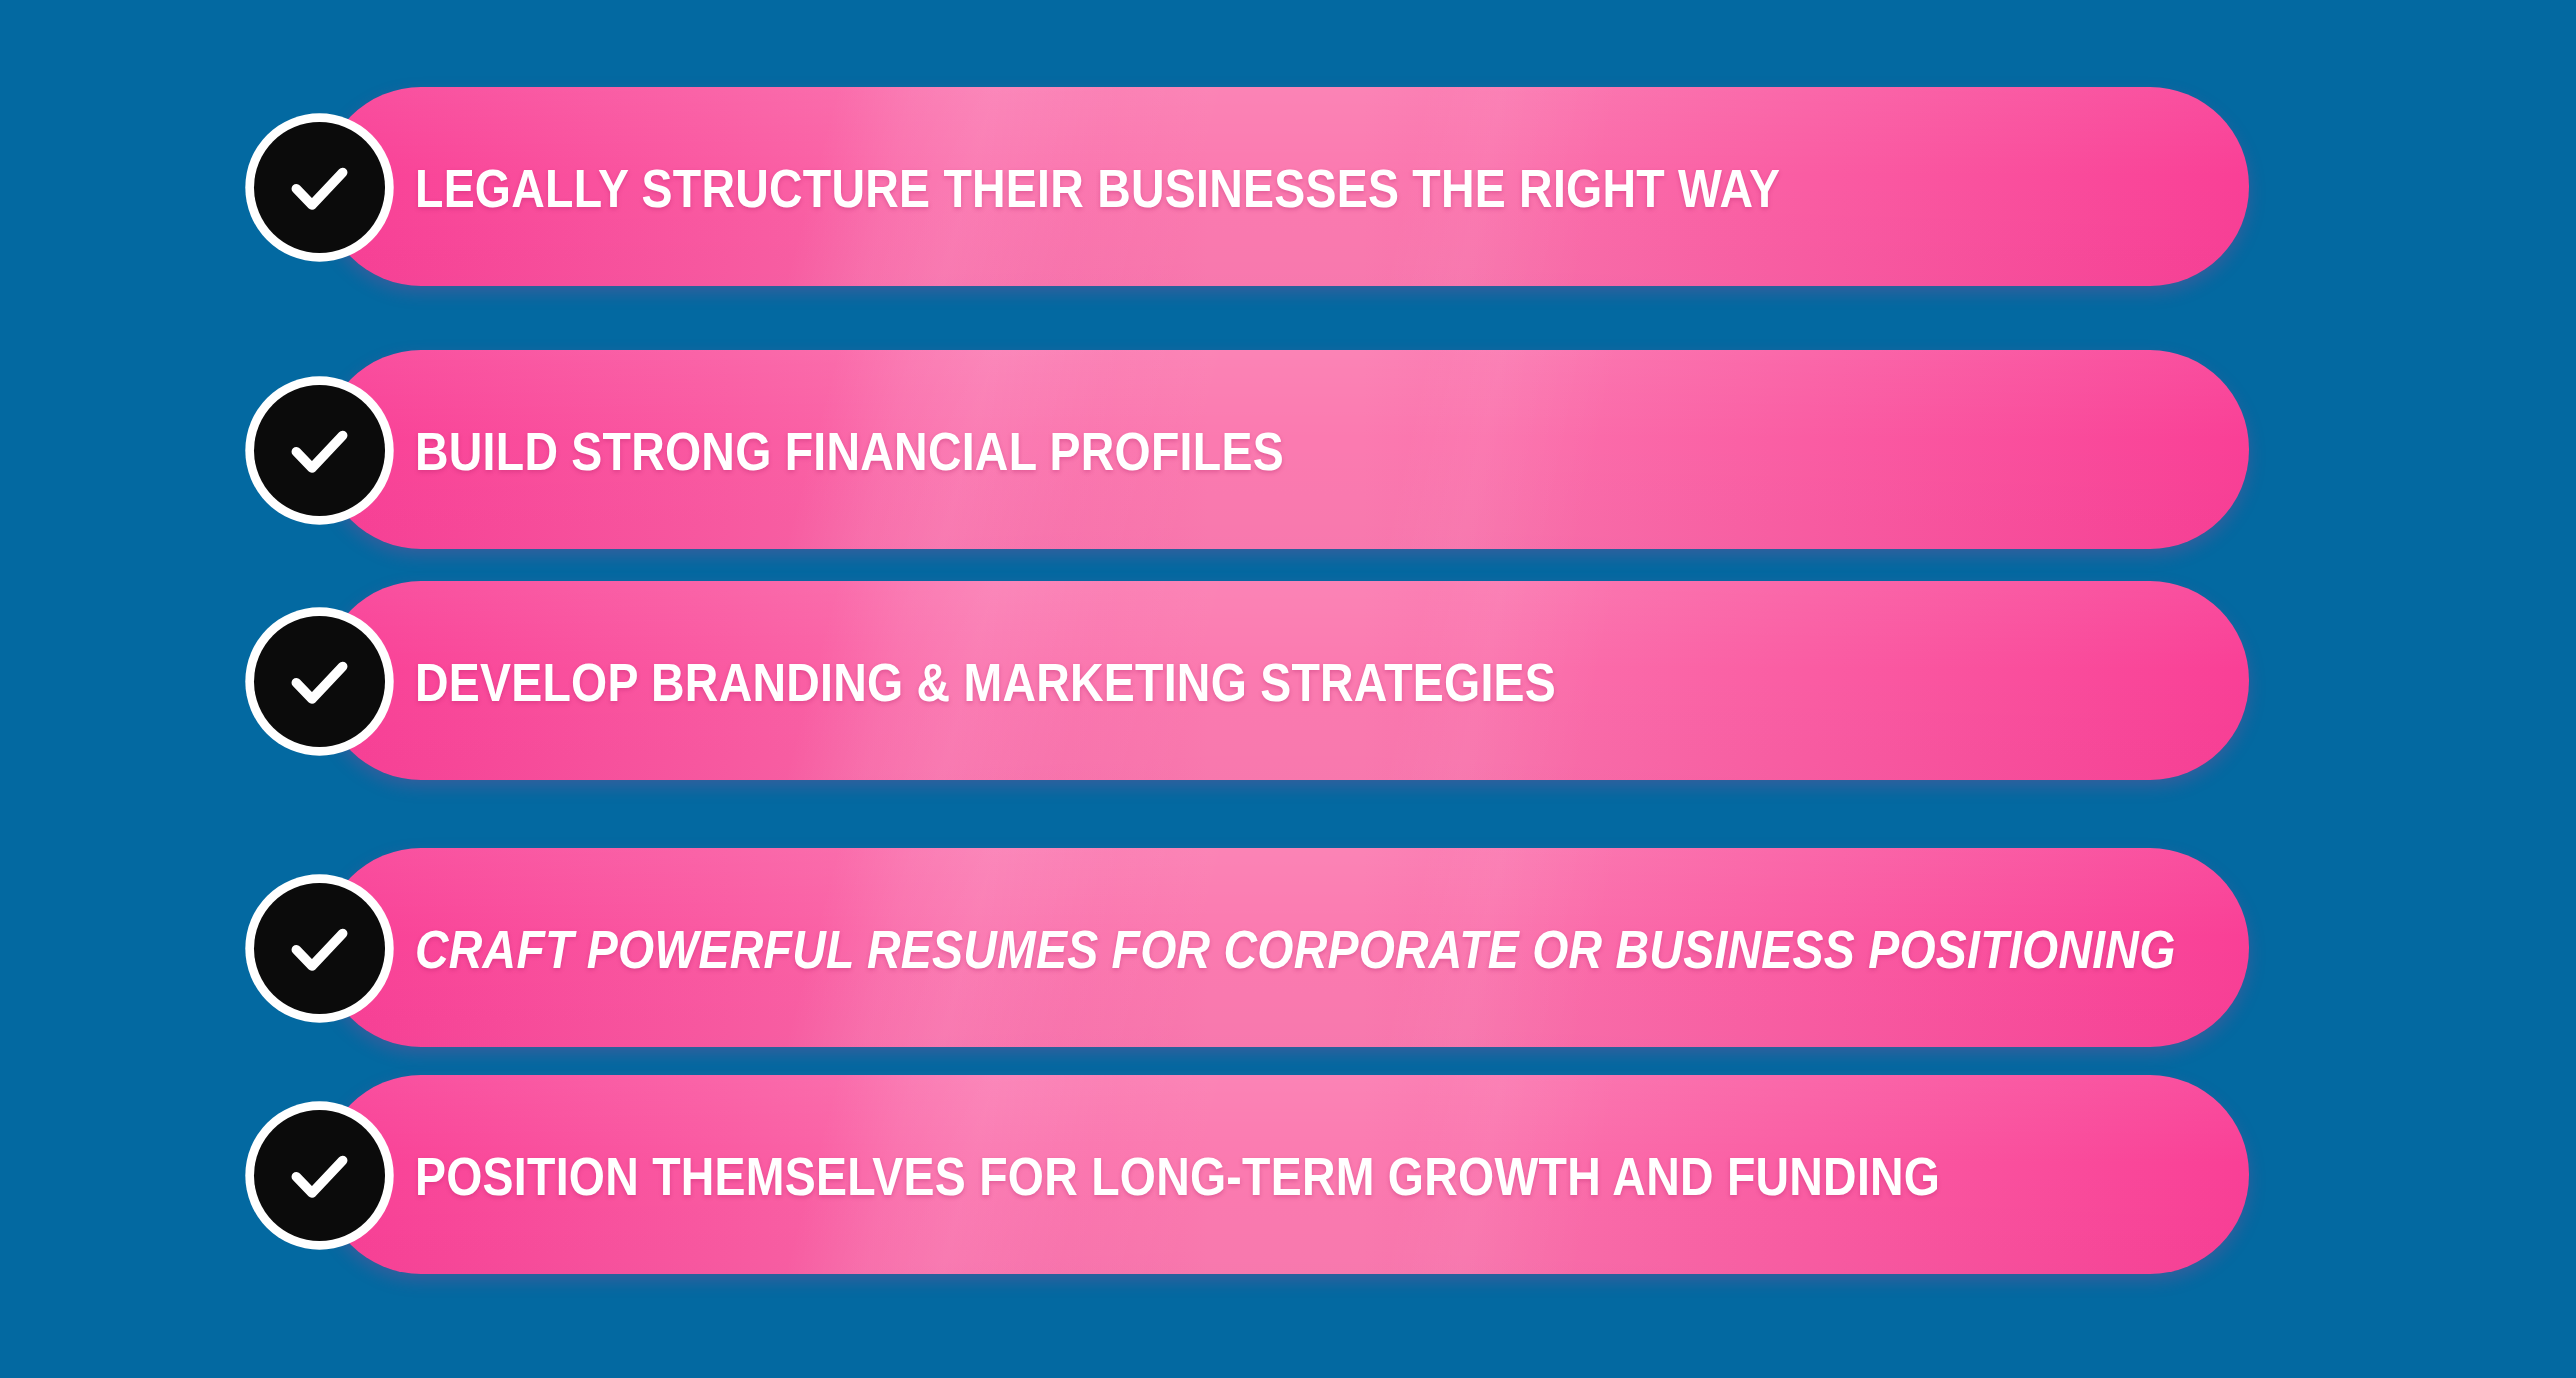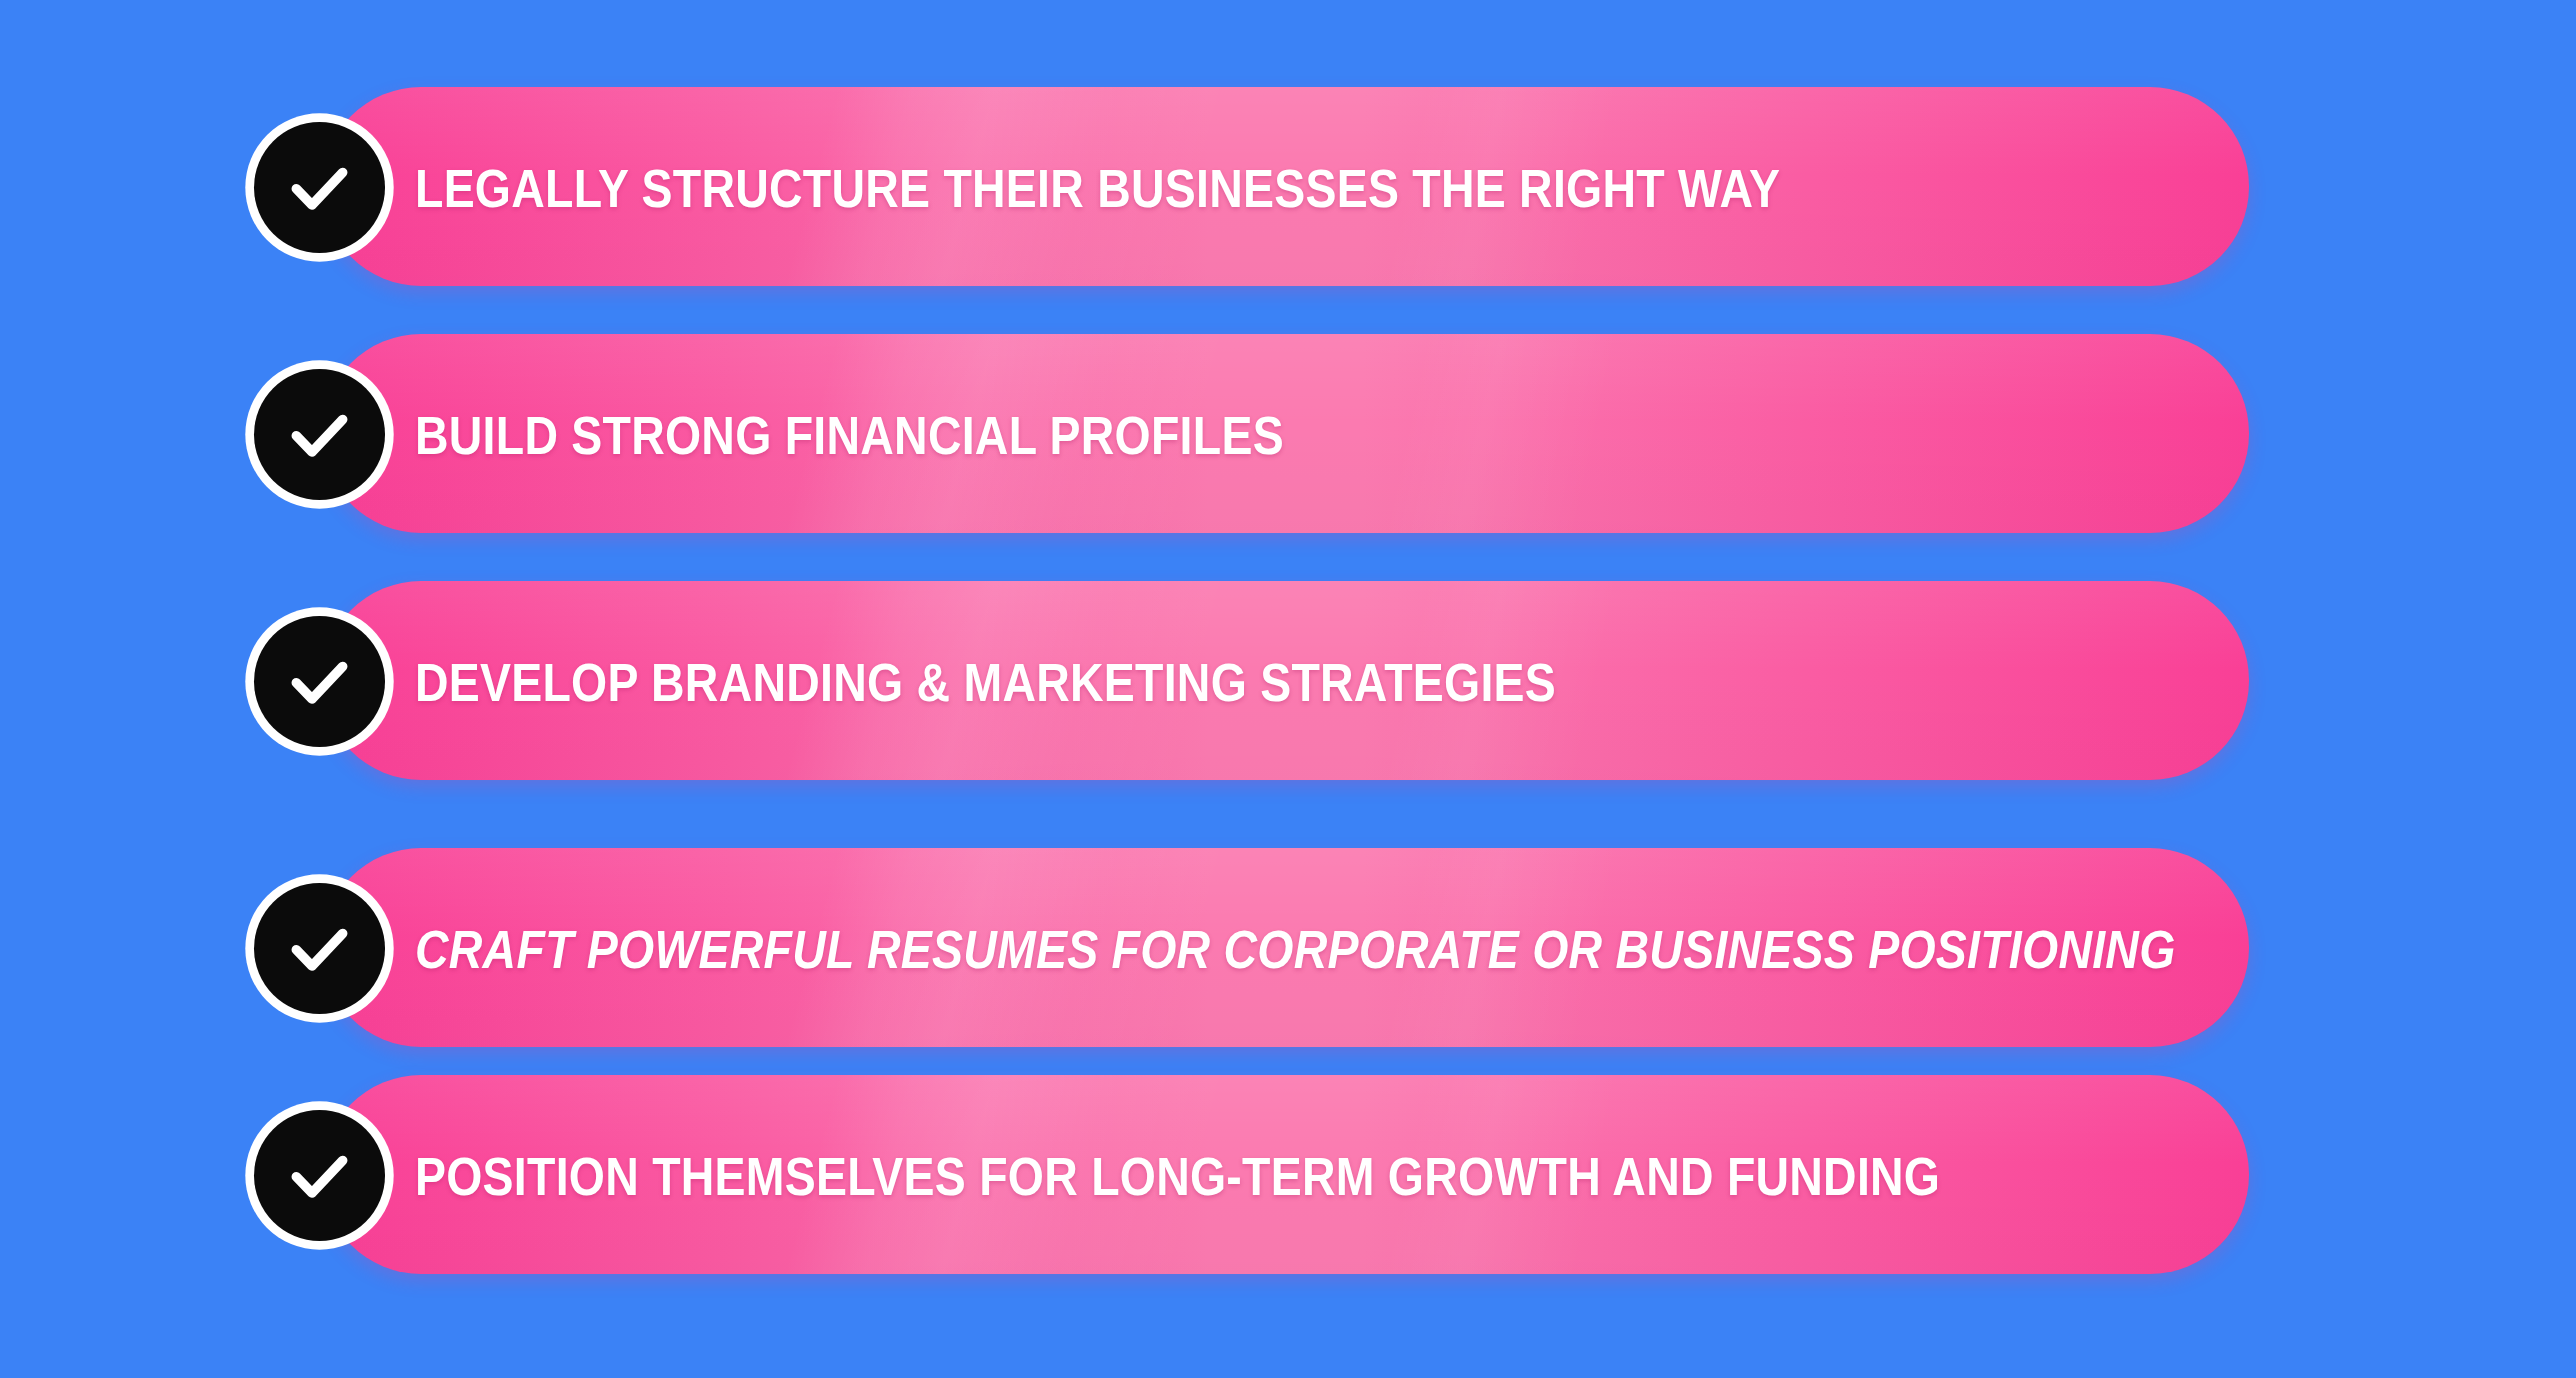--- a/index.html
+++ b/index.html
@@ -104,35 +104,35 @@
     white-space: nowrap;
     text-transform: uppercase;
     transform-origin: left center;
     transform: translateY(-50%) scaleX(0.86);
     text-shadow: 0 2px 4.7px rgba(168, 24, 94, 0.30);
   }
 </style>
 </head>
 <body style="background: rgb(255, 255, 255);">
 
-<div id="board" style="background: #3b82f6;">
+<div id="board" style="background: #0369a1;">
 
   <div class="row" style="top:87px;">
     <div class="pill" style="background: linear-gradient(105deg, rgba(255, 255, 255, 0) 26%, rgba(255, 255, 255, 0.086) 30%, rgba(255, 255, 255, 0.125) 34%, rgba(255, 255, 255, 0.035) 40%, rgba(255, 255, 255, 0) 46%), linear-gradient(102deg, rgba(255, 255, 255, 0) 56%, rgba(255, 255, 255, 0.05) 60%, rgba(255, 255, 255, 0) 66%), linear-gradient(rgba(255, 255, 255, 0.07) 0%, rgba(255, 255, 255, 0) 45%, rgba(0, 0, 0, 0.016) 100%), linear-gradient(90deg, rgb(249, 63, 150) 0%, rgb(251, 122, 176) 46%, rgb(251, 122, 176) 54%, rgb(249, 63, 150) 100%);"></div>
     <div class="badge" style="background: rgb(11, 11, 11); box-shadow: rgb(255, 255, 255) 0px 0px 0px 8.7px;">
       <span>
         <svg viewBox="0 0 24 24" fill="none" xmlns="http://www.w3.org/2000/svg" aria-hidden="true">
           <path d="M4.6 12.4 L9.6 17.6 L19.4 7.2" stroke="#ffffff" stroke-width="3.1" stroke-linecap="round" stroke-linejoin="round"></path>
         </svg>
       </span>
     </div>
     <div class="label" style="color: rgb(255, 255, 255);">LEGALLY STRUCTURE THEIR BUSINESSES THE RIGHT WAY</div>
   </div>
 
-  <div class="row" style="top:334px;">
+  <div class="row" style="top:350px;">
     <div class="pill" style="background: linear-gradient(105deg, rgba(255, 255, 255, 0) 26%, rgba(255, 255, 255, 0.086) 30%, rgba(255, 255, 255, 0.125) 34%, rgba(255, 255, 255, 0.035) 40%, rgba(255, 255, 255, 0) 46%), linear-gradient(102deg, rgba(255, 255, 255, 0) 56%, rgba(255, 255, 255, 0.05) 60%, rgba(255, 255, 255, 0) 66%), linear-gradient(rgba(255, 255, 255, 0.07) 0%, rgba(255, 255, 255, 0) 45%, rgba(0, 0, 0, 0.016) 100%), linear-gradient(90deg, rgb(249, 63, 150) 0%, rgb(251, 122, 176) 46%, rgb(251, 122, 176) 54%, rgb(249, 63, 150) 100%);"></div>
     <div class="badge" style="background: rgb(11, 11, 11); box-shadow: rgb(255, 255, 255) 0px 0px 0px 8.7px;">
       <span>
         <svg viewBox="0 0 24 24" fill="none" xmlns="http://www.w3.org/2000/svg" aria-hidden="true">
           <path d="M4.6 12.4 L9.6 17.6 L19.4 7.2" stroke="#ffffff" stroke-width="3.1" stroke-linecap="round" stroke-linejoin="round"></path>
         </svg>
       </span>
     </div>
     <div class="label" style="color: rgb(255, 255, 255);">BUILD STRONG FINANCIAL PROFILES</div>
   </div>

